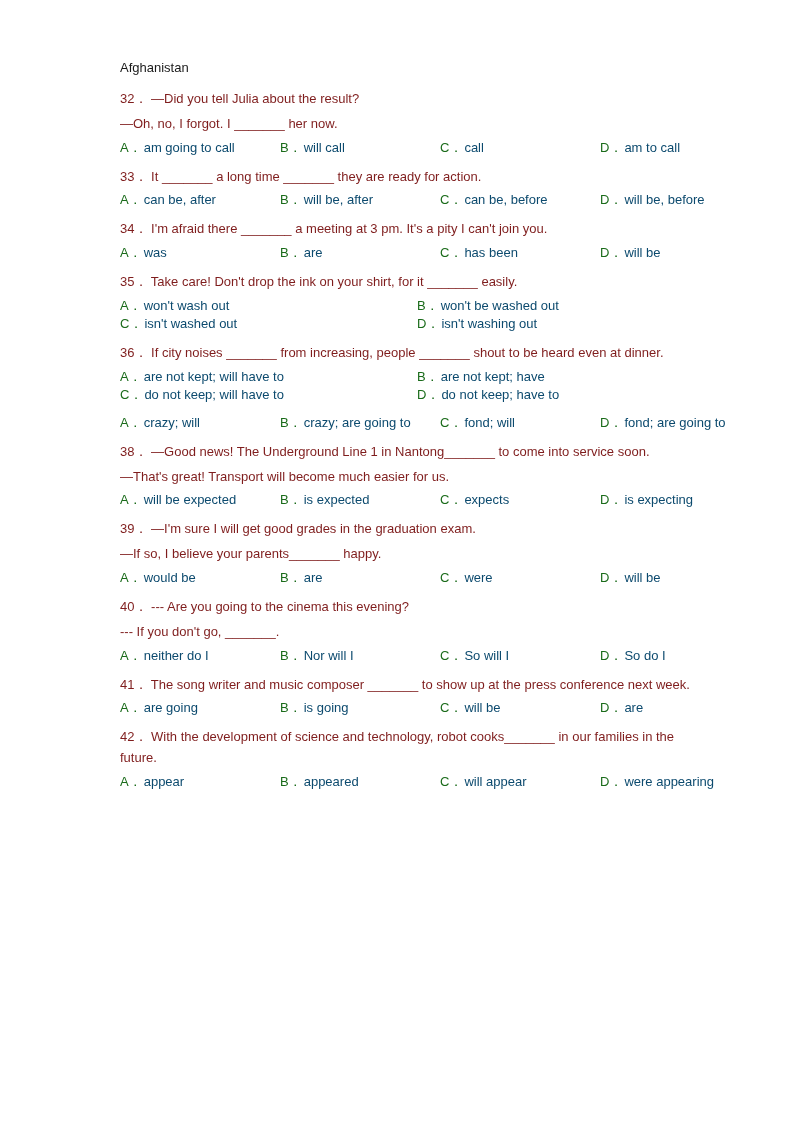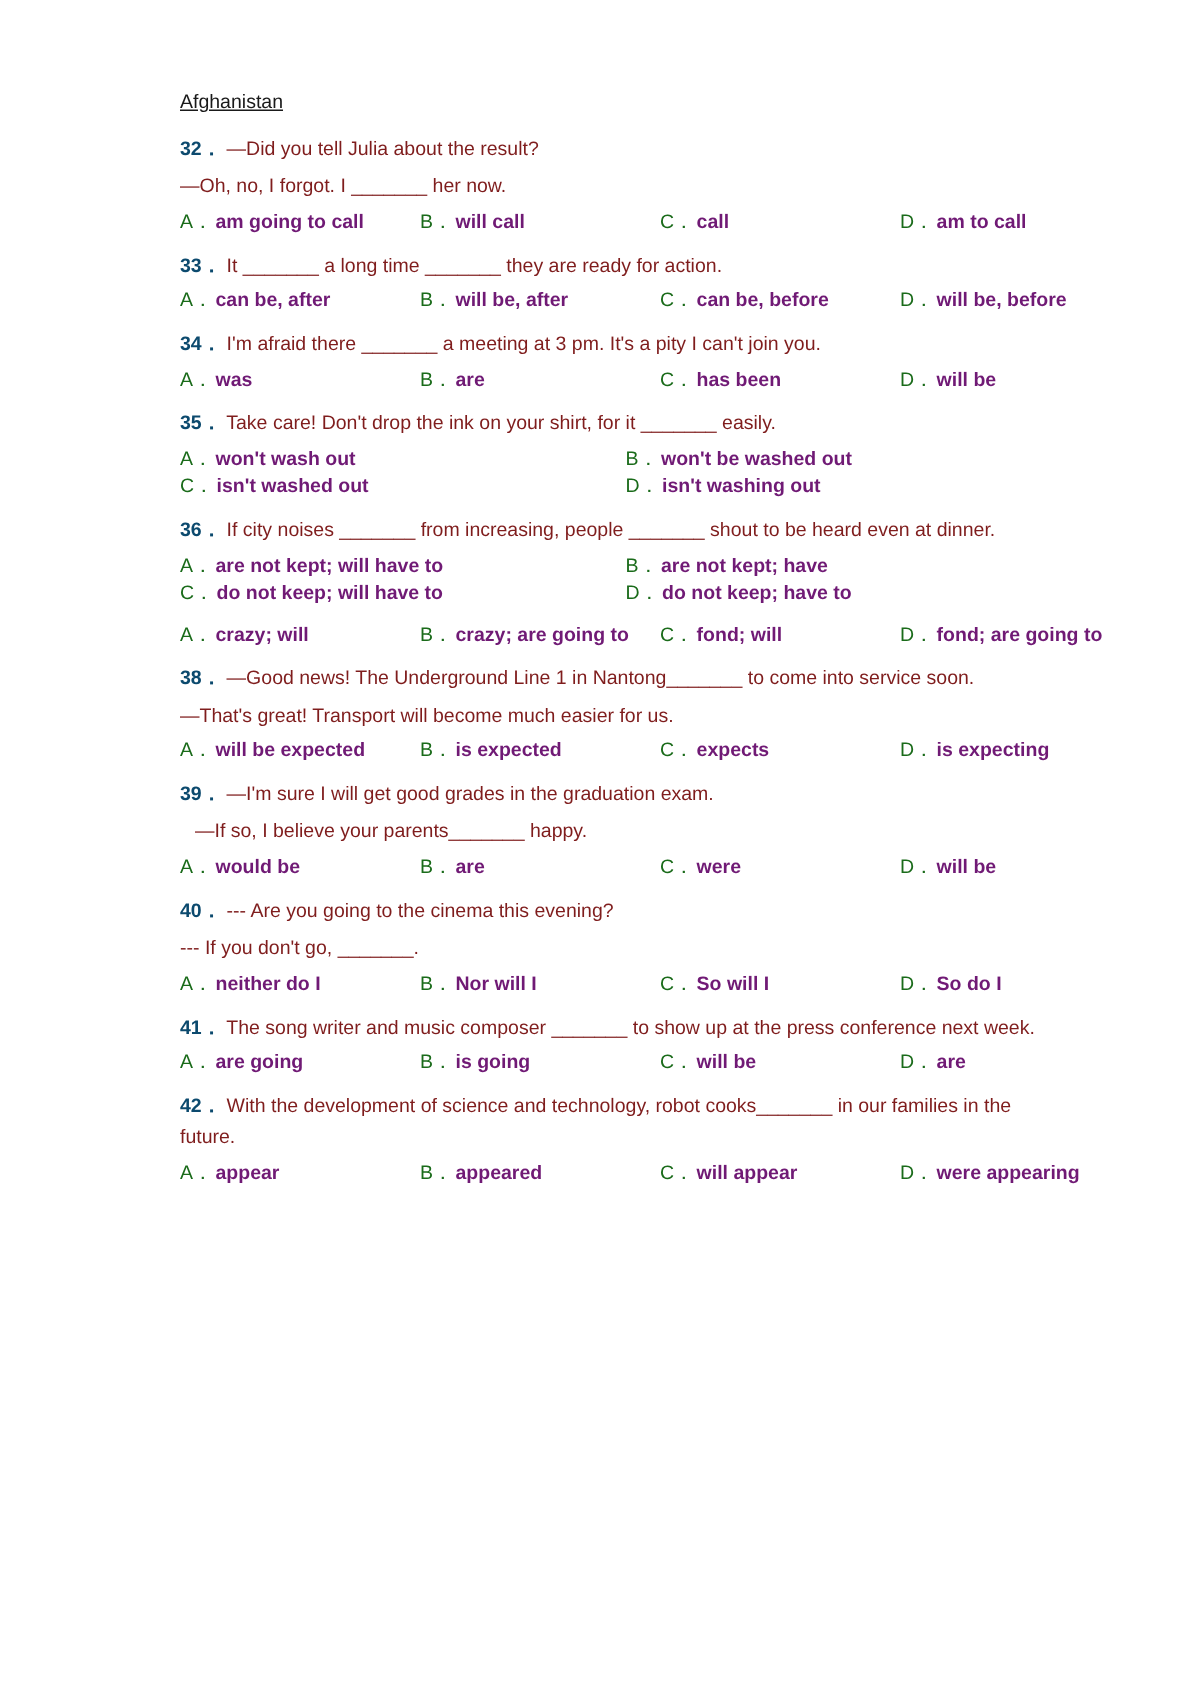--- a/index.html
+++ b/index.html
@@ -9,47 +9,45 @@
       font-size: 13px;
       color: #000;
       width: 794px;
       min-height: 1123px;
       padding: 60px 80px 60px 120px;
     }
     .page-title {
       color: #1a1a1a;
       font-size: 13px;
       margin-bottom: 14px;
-      text-decoration: underline;
     }
     .question-block {
       margin-bottom: 10px;
     }
     .question-line {
       margin-bottom: 4px;
       line-height: 1.6;
     }
     .option {
       min-width: 150px;
       margin-right: 10px;
       display: flex;
       align-items: baseline;
     }
     .option-label {
       color: #1a6b1a;
       margin-right: 2px;
       font-weight: normal;
     }
     .option-text {
-      color: #701a75;
-      font-weight: bold;
+      color: #0c4a6e;
     }
     .q-num {
-      color: #0c4a6e;
-      font-weight: bold;
+      color: #7f1d1d;
+      font-weight: normal;
     }
     .q-text {
       color: #7f1d1d;
     }
     .options-2col {
       display: grid;
       grid-template-columns: 1fr 1fr;
       margin-bottom: 6px;
     }
     .options-4col {
@@ -210,21 +208,21 @@
           <span class="option-text">expects</span>
         </div>
         <div class="option">
           <span class="option-label">D．</span>
           <span class="option-text">is expecting</span>
         </div>
       </div>
     </div>
     <div class="question-block">
       <p class="question-line"><span class="q-num">39．</span><span class="q-text">  —I'm sure I will get good grades in the graduation exam.</span></p>
-      <p class="question-line" style="margin-left: 10px;"><span class="q-text">—If so, I believe your parents_______ happy.</span></p>
+      <p class="question-line" style="margin-left: 0px;"><span class="q-text">—If so, I believe your parents_______ happy.</span></p>
       <div class="options-4col">
         <div class="option">
           <span class="option-label">A．</span>
           <span class="option-text">would be</span>
         </div>
         <div class="option">
           <span class="option-label">B．</span>
           <span class="option-text">are</span>
         </div>
         <div class="option">

